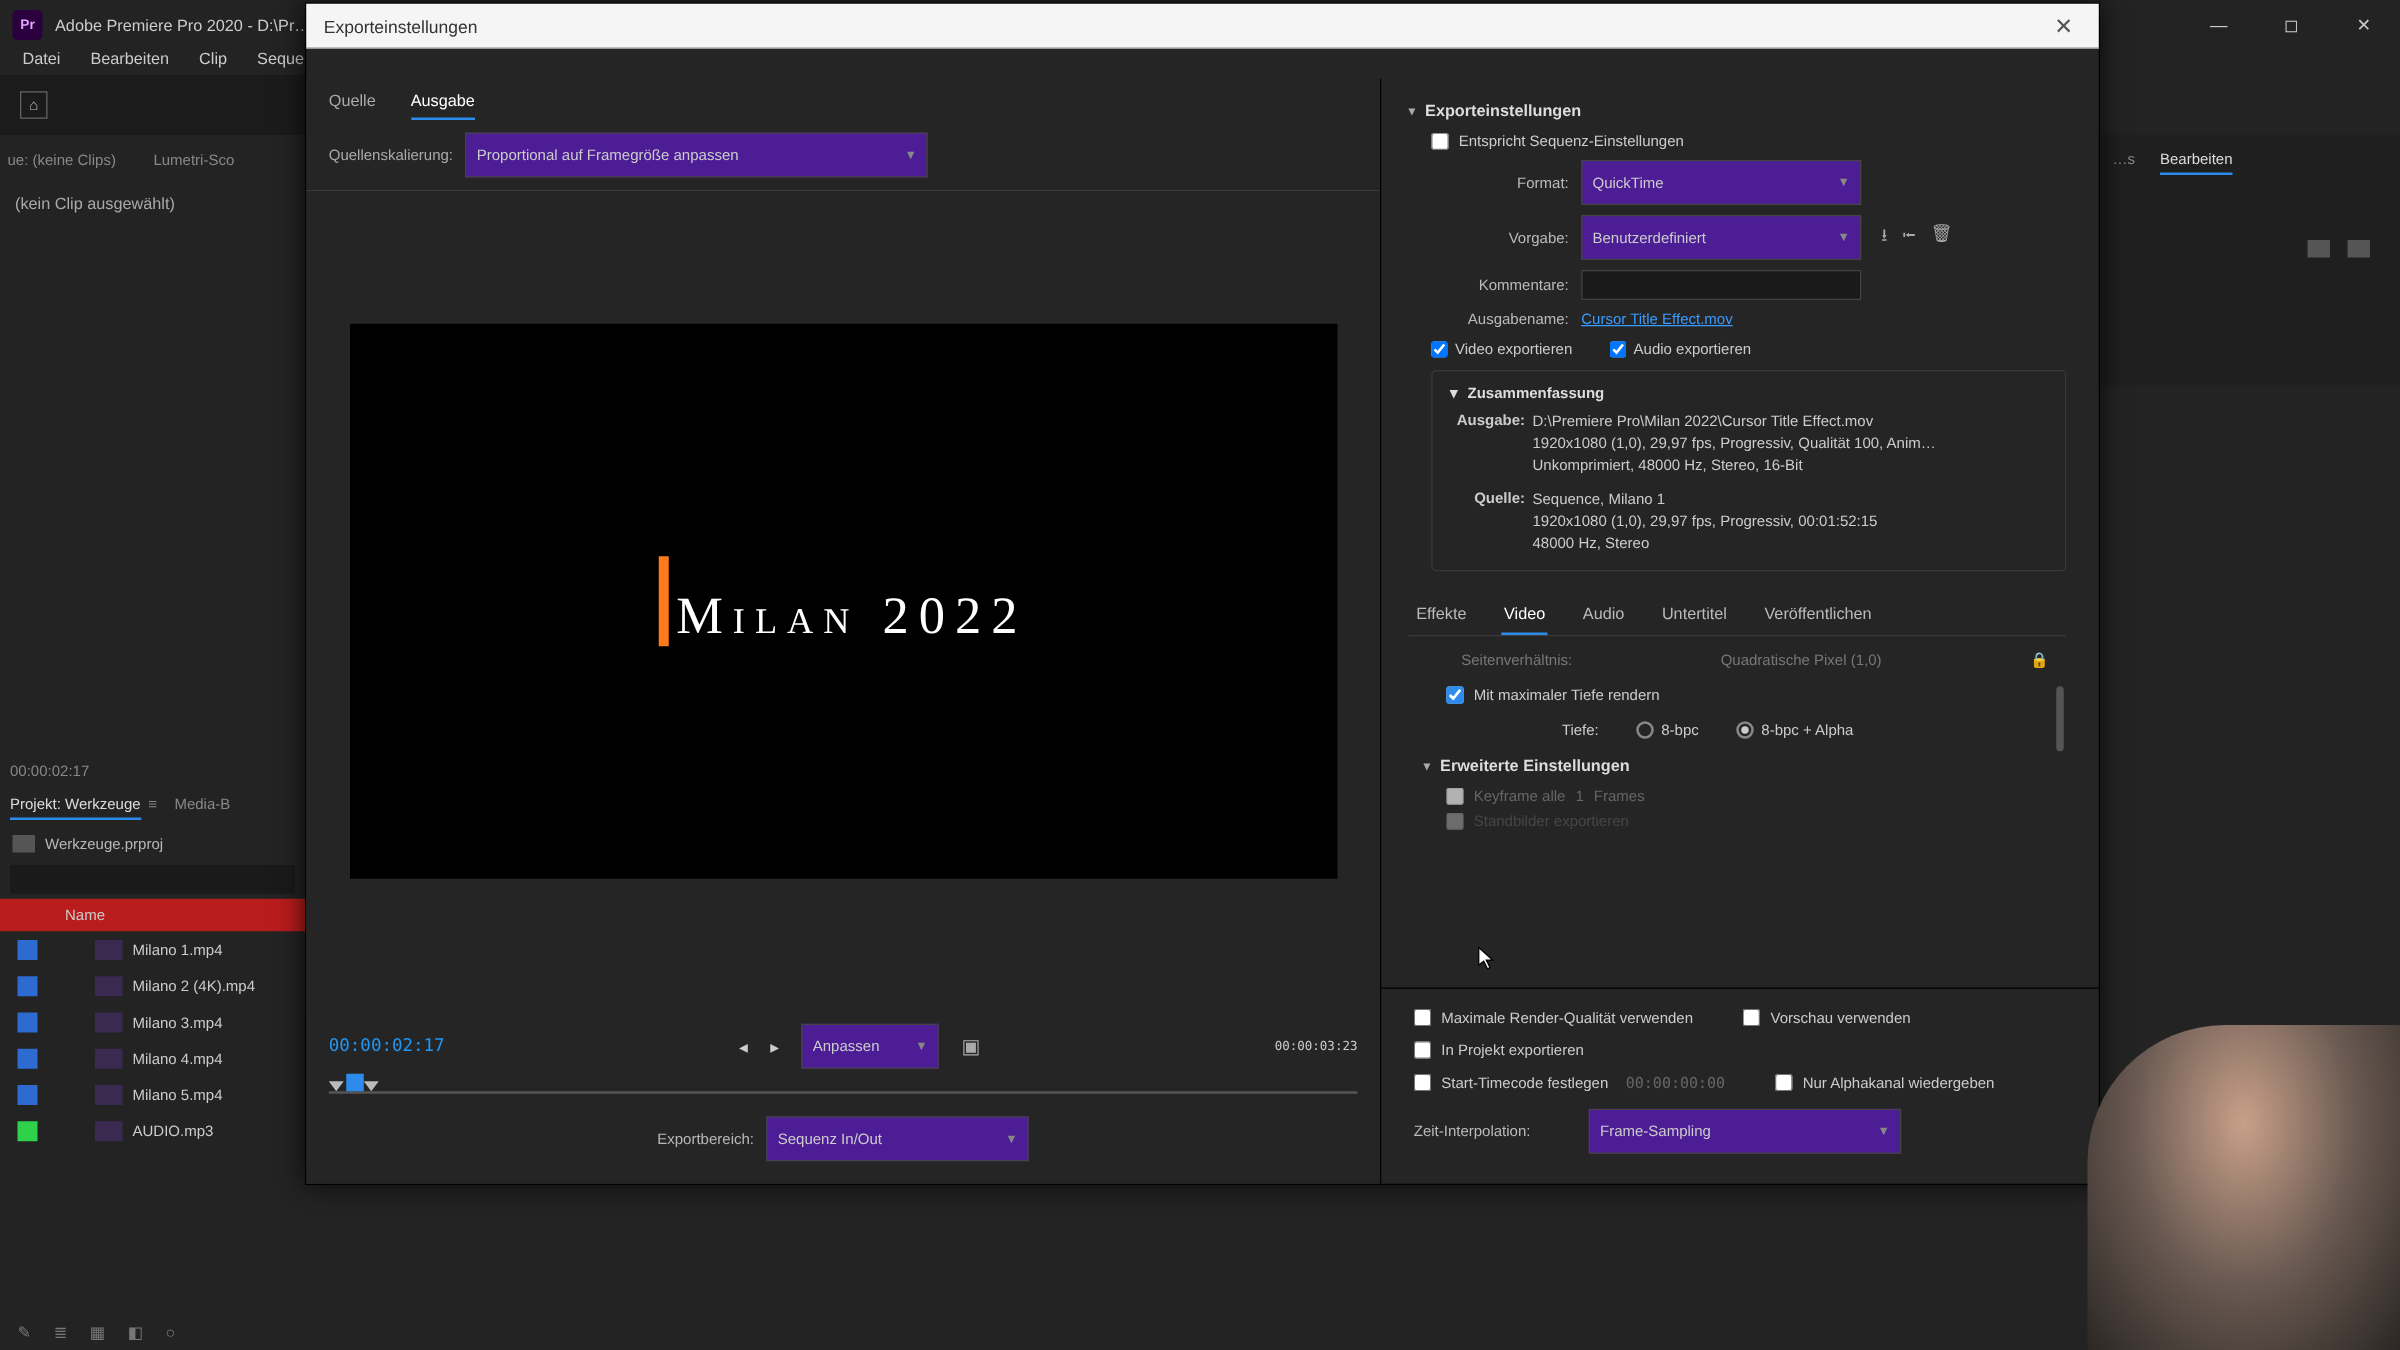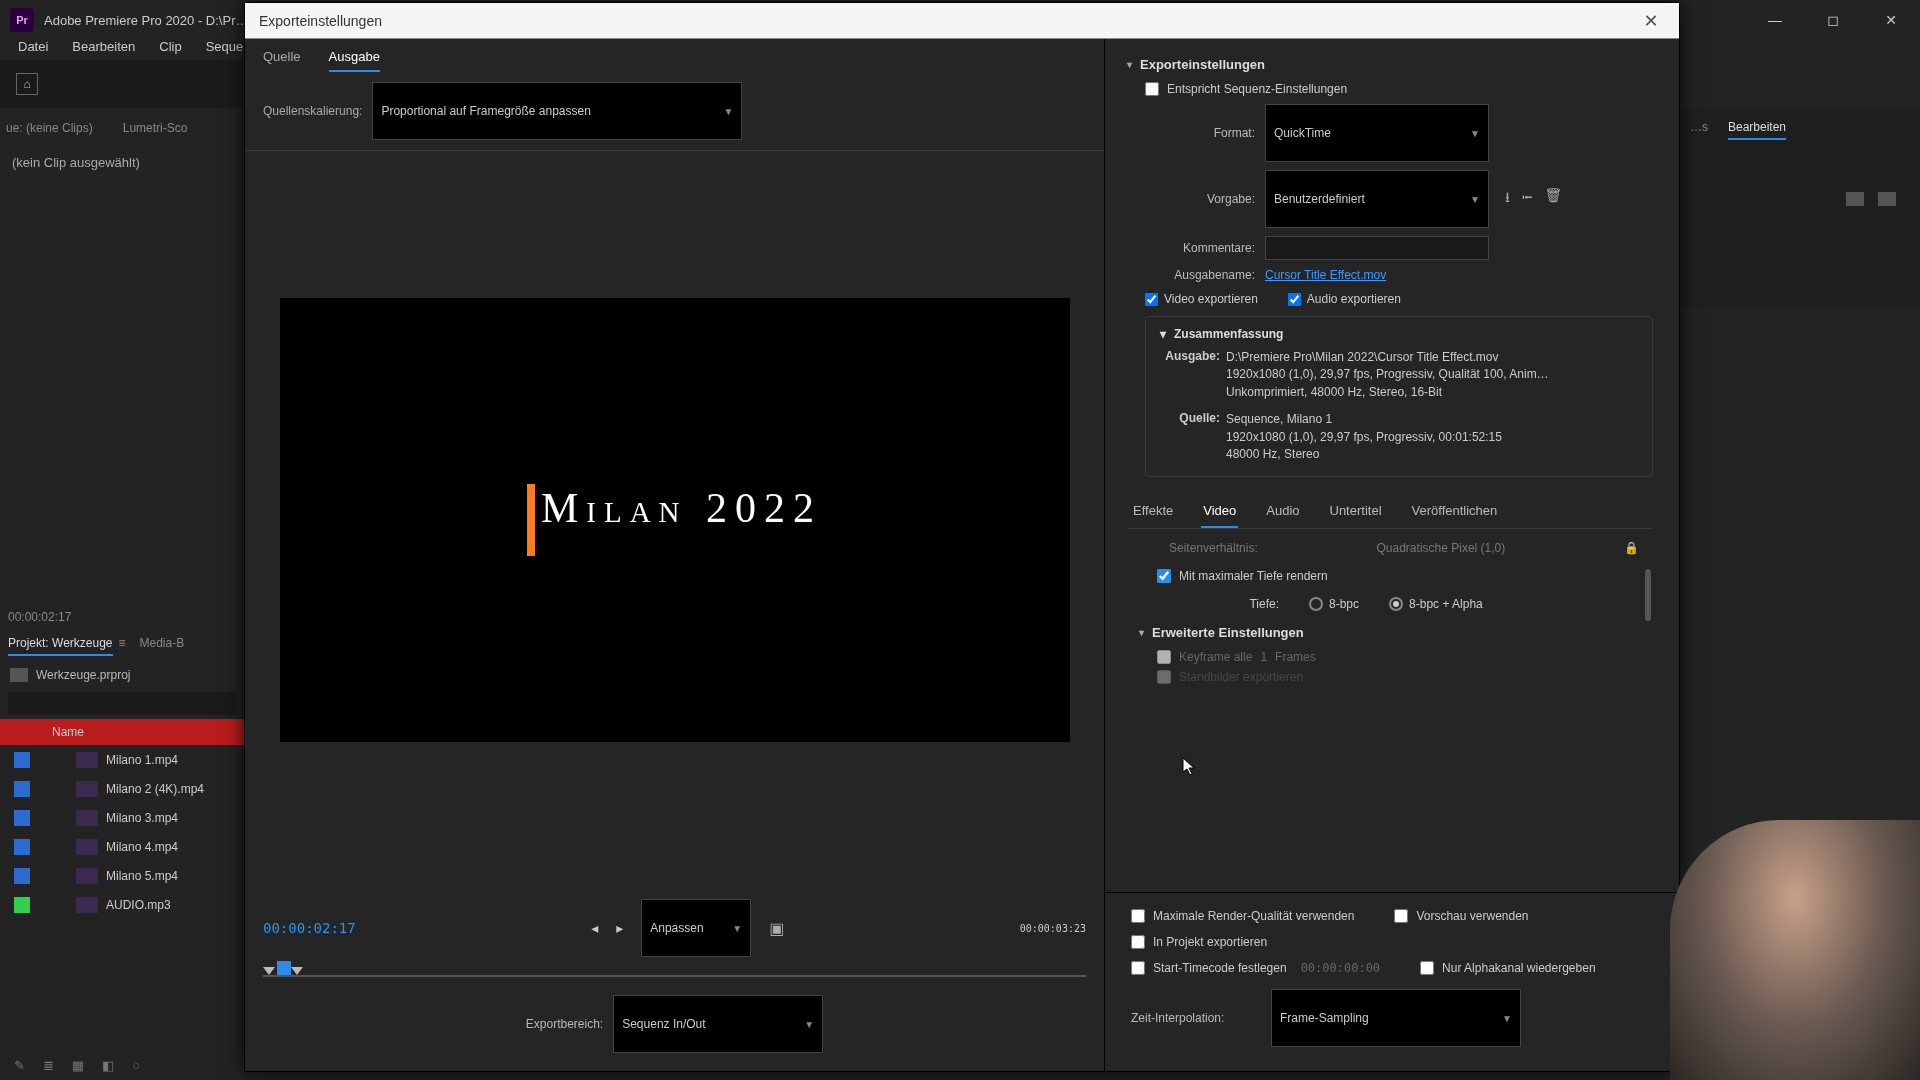--- a/index.html
+++ b/index.html
@@ -43,34 +43,34 @@
 .tc-left { position:absolute; top:610px; left:8px; color:#888; font-size:12px;}
 
 
 .right-bg { position:absolute; top:108px; right:0; width:250px; height:200px; background:#1f1f1f;}
 .right-bg .tb { display:flex; gap:20px; padding:12px 20px; color:#888;}
 .right-bg .tb span.act { color:#ddd; border-bottom:2px solid #2d8ceb; padding-bottom:4px;}
 .right-bg .icons { display:flex; gap:14px; justify-content:flex-end; padding:40px 24px 0 0;}
 .right-bg .icons span{ width:18px;height:14px; background:#555;}
 
 
-.dialog { position:absolute; top:2px; left:244px; width:1436px; height:1070px; background:#252525; border:1px solid #000; box-shadow:0 0 20px rgba(0,0,0,.8); display:flex; flex-direction:column; }
+.dialog { position:absolute; top:2px; left:244px; width:1436px; height:946px; background:#252525; border:1px solid #000; box-shadow:0 0 20px rgba(0,0,0,.8); display:flex; flex-direction:column;gap:24px; }
 .dlg-title { height:36px; background:#f5f5f5; color:#333; display:flex; align-items:center; padding:0 14px; font-size:14px; border-bottom:1px solid #888;}
 .dlg-title .x { margin-left:auto; width:28px; height:28px; display:flex;align-items:center;justify-content:center; font-size:18px; color:#555;}
 .dlg-body { flex:1; display:flex; min-height:0; }
 
 
 .prev-col { width:860px; background:#252525; display:flex; flex-direction:column; border-right:1px solid #000;}
 .prev-tabs { display:flex; gap:28px; padding:10px 18px 0 18px; }
 .prev-tabs span { color:#aaa; padding-bottom:6px; font-size:13px;}
 .prev-tabs span.active { color:#fff; border-bottom:2px solid #2d8ceb;}
 .scale-row { display:flex; align-items:center; gap:10px; padding:10px 18px; border-bottom:1px solid #3a3a3a;}
 .scale-row label { color:#aaa; font-size:12px;}
 .scale-row .sel { flex:0 0 370px; }
-.sel { background:#000000; border:1px solid #444; padding:21px 8px; color:#ccc; display:flex; align-items:center; justify-content:space-between; font-size:12px;}
+.sel { background:#4c1d95; border:1px solid #444; padding:10px 8px; color:#ccc; display:flex; align-items:center; justify-content:space-between; font-size:12px;}
 .sel .chev { color:#888; font-size:10px;}
 .preview-area { flex:1; background:#252525; display:flex; align-items:center; justify-content:center;}
 .video-box { width:790px; height:444px; background:#000; display:flex; align-items:center; justify-content:center; position:relative;}
 .cursor-bar { width:8px; height:72px; background:#ff7a1a; margin-right:6px;}
 .video-text { color:#fff; font-size:42px; letter-spacing:8px; font-family:"Trajan Pro","Times New Roman",serif; font-variant:small-caps;}
 .prev-foot { padding:10px 18px 18px 18px; }
 .pf-row1 { display:flex; align-items:center; justify-content:space-between;}
 .pf-row1 .tc { color:#2196f3; font-size:14px; font-family:monospace;}
 .pf-row1 .tc2 { color:#ccc; font-size:10px; font-family:monospace;}
 .pf-row1 .mid { display:flex; align-items:center; gap:18px;}
@@ -255,21 +255,21 @@
       </div>
       <div class="scale-row">
         <label>Quellenskalierung:</label>
         <div class="sel">
           <span>Proportional auf Framegröße anpassen</span>
           <span class="chev">▼</span>
         </div>
       </div>
       <div class="preview-area">
         <div class="video-box">
-          <div style="display:flex;align-items:flex-start;">
+          <div style="display:flex;align-items:flex-end;">
             <div class="cursor-bar"></div>
             <div class="video-text">Milan 2022</div>
           </div>
         </div>
       </div>
       <div class="prev-foot">
         <div class="pf-row1">
           <span class="tc">00:00:02:17</span>
           <div class="mid">
             <span class="tri">◂</span>

